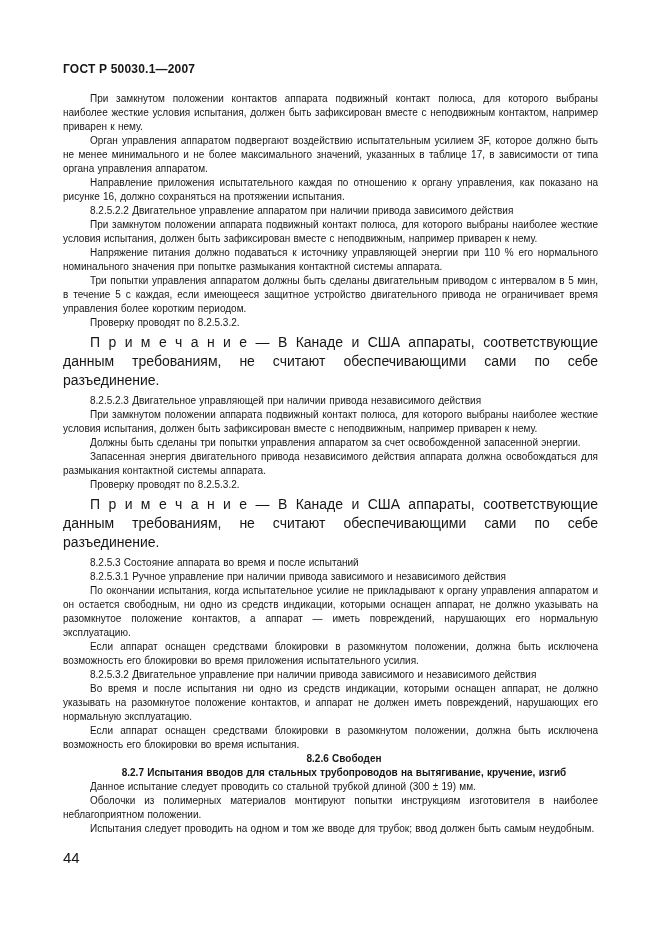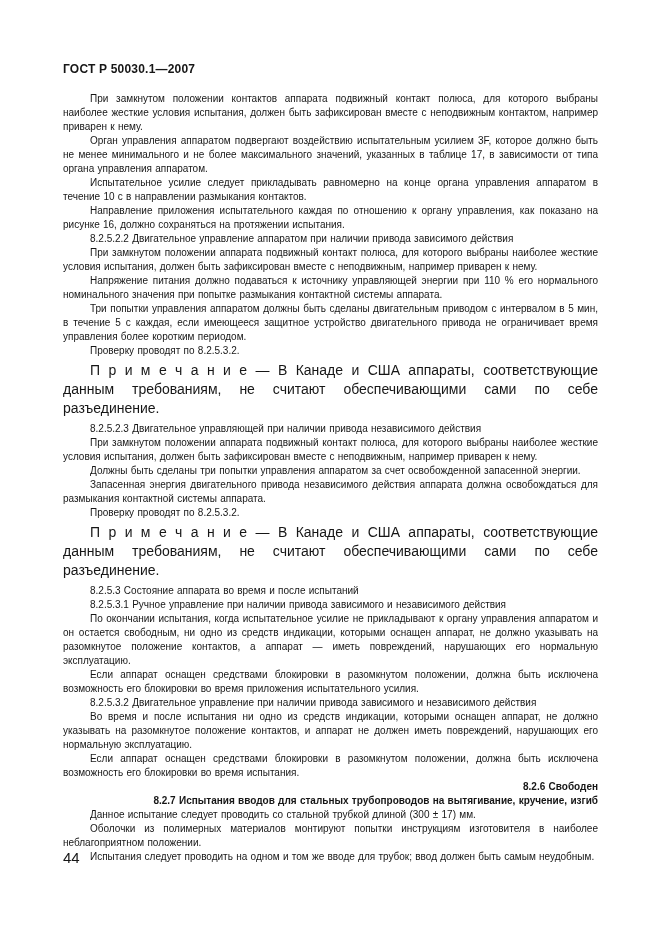--- a/index.html
+++ b/index.html
@@ -36,39 +36,38 @@
     word-spacing: 0.5px;
   }
   .doc-body p.note {
     font-size: 14px;
     line-height: 19px;
     margin: 3px 0 4px 0;
     word-spacing: 1.5px;
   }
   .doc-body p.heading {
     font-weight: bold;
-    text-align: right;
+    text-align: center;
   }
   .page-number {
     position: absolute;
     left: 63px;
     top: 849px;
     font-size: 15px;
   }
 </style>
 </head>
 <body>
 
 <div class="page">
   <div class="running-header">ГОСТ Р 50030.1—2007</div>
 
   <div class="doc-body">
     <p>При замкнутом положении контактов аппарата подвижный контакт полюса, для которого выбраны наиболее жесткие условия испытания, должен быть зафиксирован вместе с неподвижным контактом, например приварен к нему.</p>
     <p>Орган управления аппаратом подвергают воздействию испытательным усилием 3F, которое должно быть не менее минимального и не более максимального значений, указанных в таблице 17, в зависимости от типа органа управления аппаратом.</p>
-    <p>Испытательное усилие следует прикладывать равномерно на конце органа управления аппаратом в течение 10 с в направлении размыкания контактов.</p>
     <p>Направление приложения испытательного каждая по отношению к органу управления, как показано на рисунке 16, должно сохраняться на протяжении испытания.</p>
     <p>8.2.5.2.2 Двигательное управление аппаратом при наличии привода зависимого действия</p>
     <p>При замкнутом положении аппарата подвижный контакт полюса, для которого выбраны наиболее жесткие условия испытания, должен быть зафиксирован вместе с неподвижным, например приварен к нему.</p>
     <p>Напряжение питания должно подаваться к источнику управляющей энергии при 110 % его нормального номинального значения при попытке размыкания контактной системы аппарата.</p>
     <p>Три попытки управления аппаратом должны быть сделаны двигательным приводом с интервалом в 5 мин, в течение 5 с каждая, если имеющееся защитное устройство двигательного привода не ограничивает время управления более коротким периодом.</p>
     <p>Проверку проводят по 8.2.5.3.2.</p>
     <p class="note">П р и м е ч а н и е — В Канаде и США аппараты, соответствующие данным требованиям, не считают обеспечивающими сами по себе разъединение.</p>
     <p>8.2.5.2.3 Двигательное управляющей при наличии привода независимого действия</p>
     <p>При замкнутом положении аппарата подвижный контакт полюса, для которого выбраны наиболее жесткие условия испытания, должен быть зафиксирован вместе с неподвижным, например приварен к нему.</p>
     <p>Должны быть сделаны три попытки управления аппаратом за счет освобожденной запасенной энергии.</p>
@@ -77,19 +76,19 @@
     <p class="note">П р и м е ч а н и е — В Канаде и США аппараты, соответствующие данным требованиям, не считают обеспечивающими сами по себе разъединение.</p>
     <p>8.2.5.3 Состояние аппарата во время и после испытаний</p>
     <p>8.2.5.3.1 Ручное управление при наличии привода зависимого и независимого действия</p>
     <p>По окончании испытания, когда испытательное усилие не прикладывают к органу управления аппаратом и он остается свободным, ни одно из средств индикации, которыми оснащен аппарат, не должно указывать на разомкнутое положение контактов, а аппарат — иметь повреждений, нарушающих его нормальную эксплуатацию.</p>
     <p>Если аппарат оснащен средствами блокировки в разомкнутом положении, должна быть исключена возможность его блокировки во время приложения испытательного усилия.</p>
     <p>8.2.5.3.2 Двигательное управление при наличии привода зависимого и независимого действия</p>
     <p>Во время и после испытания ни одно из средств индикации, которыми оснащен аппарат, не должно указывать на разомкнутое положение контактов, и аппарат не должен иметь повреждений, нарушающих его нормальную эксплуатацию.</p>
     <p>Если аппарат оснащен средствами блокировки в разомкнутом положении, должна быть исключена возможность его блокировки во время испытания.</p>
     <p class="heading">8.2.6 Свободен</p>
     <p class="heading">8.2.7 Испытания вводов для стальных трубопроводов на вытягивание, кручение, изгиб</p>
-    <p>Данное испытание следует проводить со стальной трубкой длиной (300 ± 17) мм.</p>
+    <p>Данное испытание следует проводить со стальной трубкой длиной (300 ± 19) мм.</p>
     <p>Оболочки из полимерных материалов монтируют попытки инструкциям изготовителя в наиболее неблагоприятном положении.</p>
     <p>Испытания следует проводить на одном и том же вводе для трубок; ввод должен быть самым неудобным.</p>
   </div>
 
   <div class="page-number">44</div>
 </div>
 
 </body></html>

